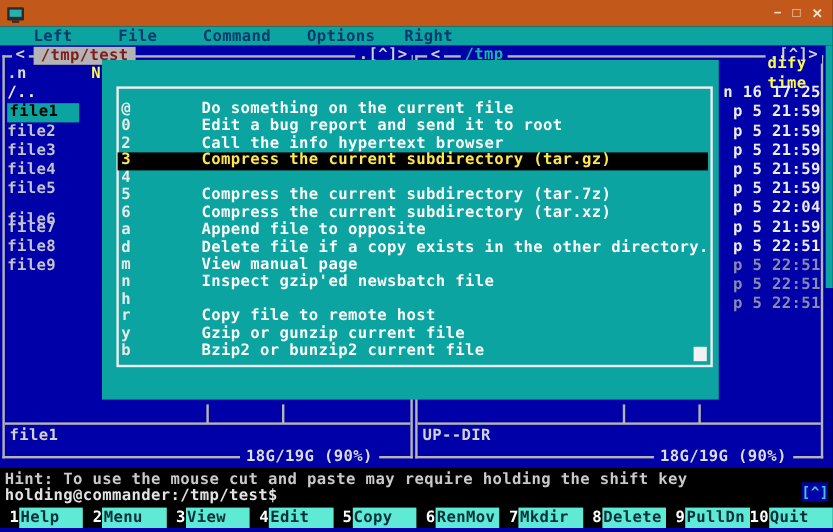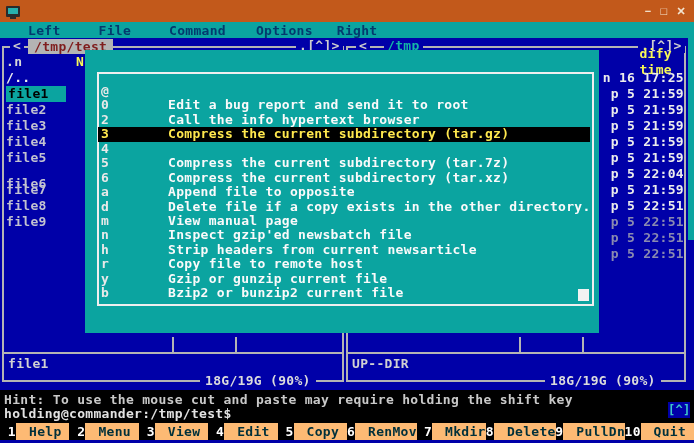--- a/index.html
+++ b/index.html
@@ -53,21 +53,21 @@
 
   
   .bottom{left:0;top:390px;width:616px;height:53px;background:#000;}
   .hint{position:absolute;left:4px;top:2px;color:#c9c9c9;white-space:pre;}
   .cmd{position:absolute;left:4px;top:16px;color:#e2e2e2;white-space:pre;}
   .ptoggle{position:absolute;left:668px;top:12px;width:22px;height:16px;background:#0000a8;
            color:#3fc8c8;text-align:center;line-height:16px;font-size:12px;}
   .fkeys{position:absolute;left:0;top:33px;width:694px;height:17px;display:flex;}
   .fk{width:69.4px;display:flex;height:17px;}
   .fk .n{width:16px;color:#fff;text-align:right;line-height:17px;}
-  .fk .b{flex:1;background:#fdba74;color:#00303a;line-height:17px;padding-left:13px;cursor:default;}
+  .fk .b{flex:1;background:#5eead4;color:#00303a;line-height:17px;padding-left:1px;cursor:default;}
   .bottom-strip{left:0;top:440px;width:694px;height:3px;background:#0000a8;}
 
   
   .sb-thumb{left:688px;top:38px;width:6px;height:202px;background:#0ba4a0;}
   .sb-track{left:688px;top:240px;width:6px;height:150px;background:#0000a8;}
 </style>
 </head>
 <body>
 
 <div class="abs titlebar">
@@ -143,20 +143,21 @@
 <div class="mini" style="left:8px;top:356px;">file1</div>
 <div class="mini" style="left:352px;top:356px;">UP--DIR</div>
 <div class="free" style="left:200px;top:374px;">18G/19G (90%)</div>
 <div class="free" style="left:545px;top:374px;">18G/19G (90%)</div>
 
 <div class="abs dialog">
   <div class="dlg-border"></div>
   <div class="dlg-items">
     <div class="mi">
         <span class="k">@</span>
+        <span class="l">Do something on the current file</span>
       </div>
     <div class="mi">
         <span class="k">0</span>
         <span class="l">Edit a bug report and send it to root</span>
       </div>
     <div class="mi">
         <span class="k">2</span>
         <span class="l">Call the info hypertext browser</span>
       </div>
     <div class="mi sel">
@@ -185,21 +186,20 @@
     <div class="mi">
         <span class="k">m</span>
         <span class="l">View manual page</span>
       </div>
     <div class="mi">
         <span class="k">n</span>
         <span class="l">Inspect gzip'ed newsbatch file</span>
       </div>
     <div class="mi">
         <span class="k">h</span>
-        <span class="l">Strip headers from current newsarticle</span>
       </div>
     <div class="mi">
         <span class="k">r</span>
         <span class="l">Copy file to remote host</span>
       </div>
     <div class="mi">
         <span class="k">y</span>
         <span class="l">Gzip or gunzip current file</span>
       </div>
     <div class="mi">

